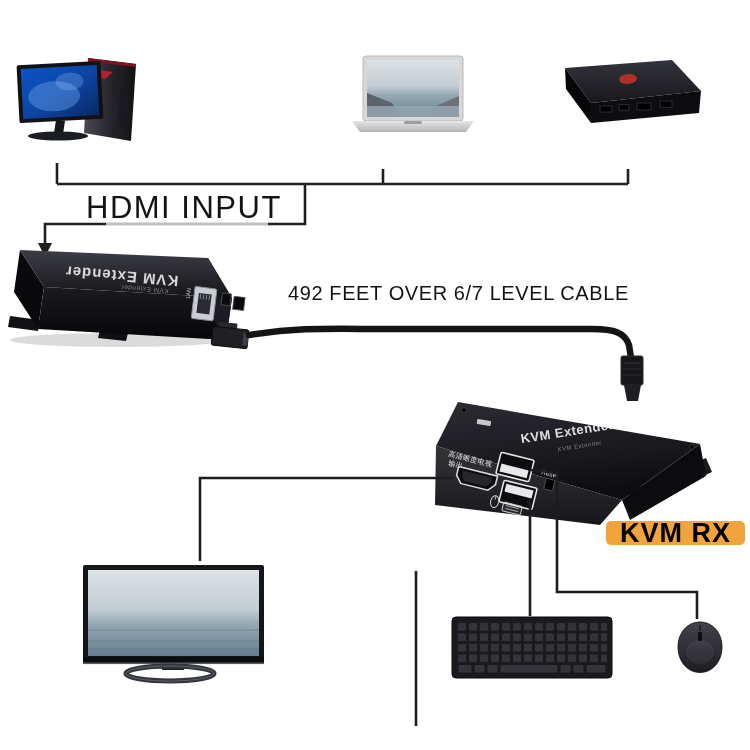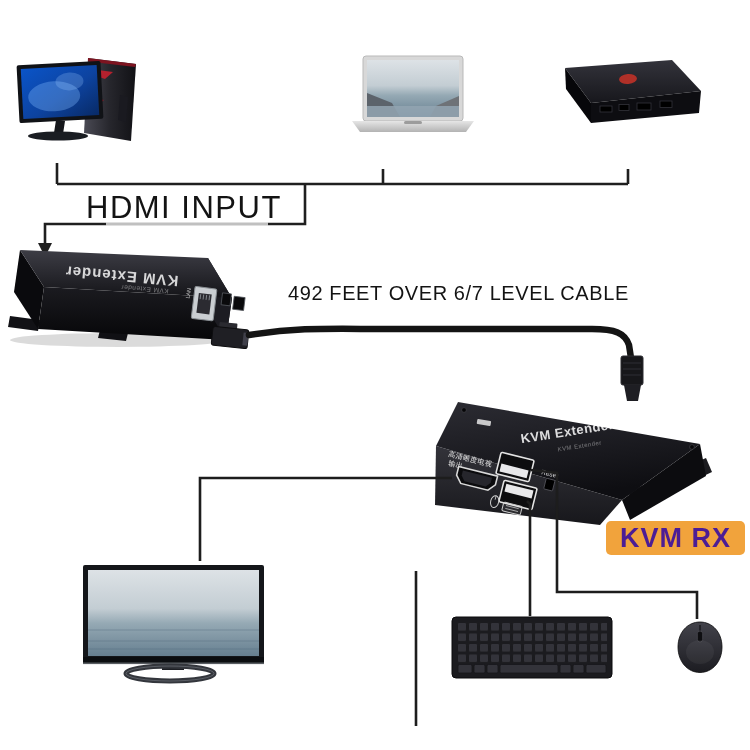--- a/index.html
+++ b/index.html
@@ -2,22 +2,22 @@
 <html><head>
 <meta charset="utf-8">
 <style>
   html,body{margin:0;padding:0;background:#fff;}
   #stage{position:relative;width:750px;height:750px;background:#ffffff;overflow:hidden;
          font-family:"Liberation Sans",sans-serif;}
   #art{position:absolute;left:0;top:0;}
   .lbl{position:absolute;color:#131313;white-space:nowrap;}
   #hdmi-input-label{left:86px;top:190px;font-size:31px;letter-spacing:1.5px;font-weight:500;text-align:center;}
   #cable-label{left:288px;top:282px;font-size:20px;letter-spacing:0.6px;font-weight:500;}
-  #kvm-rx-badge{position:absolute;left:606px;top:521px;width:139px;height:34px;
-      background:#F1A33C;border-radius:5px;color:#4c1d95;font-weight:bold;font-size:27px;
+  #kvm-rx-badge{position:absolute;left:606px;top:521px;width:139px;height:24px;
+      background:#F1A33C;border-radius:5px;color:#000000;font-weight:bold;font-size:27px;
       letter-spacing:1px;display:flex;align-items:center;justify-content:center;
       font-family:"Liberation Sans",sans-serif;}
 </style>
 </head>
 <body>
 
 <div id="stage">
 
 <svg id="art" width="750" height="750" viewBox="0 0 750 750">
   <defs>

